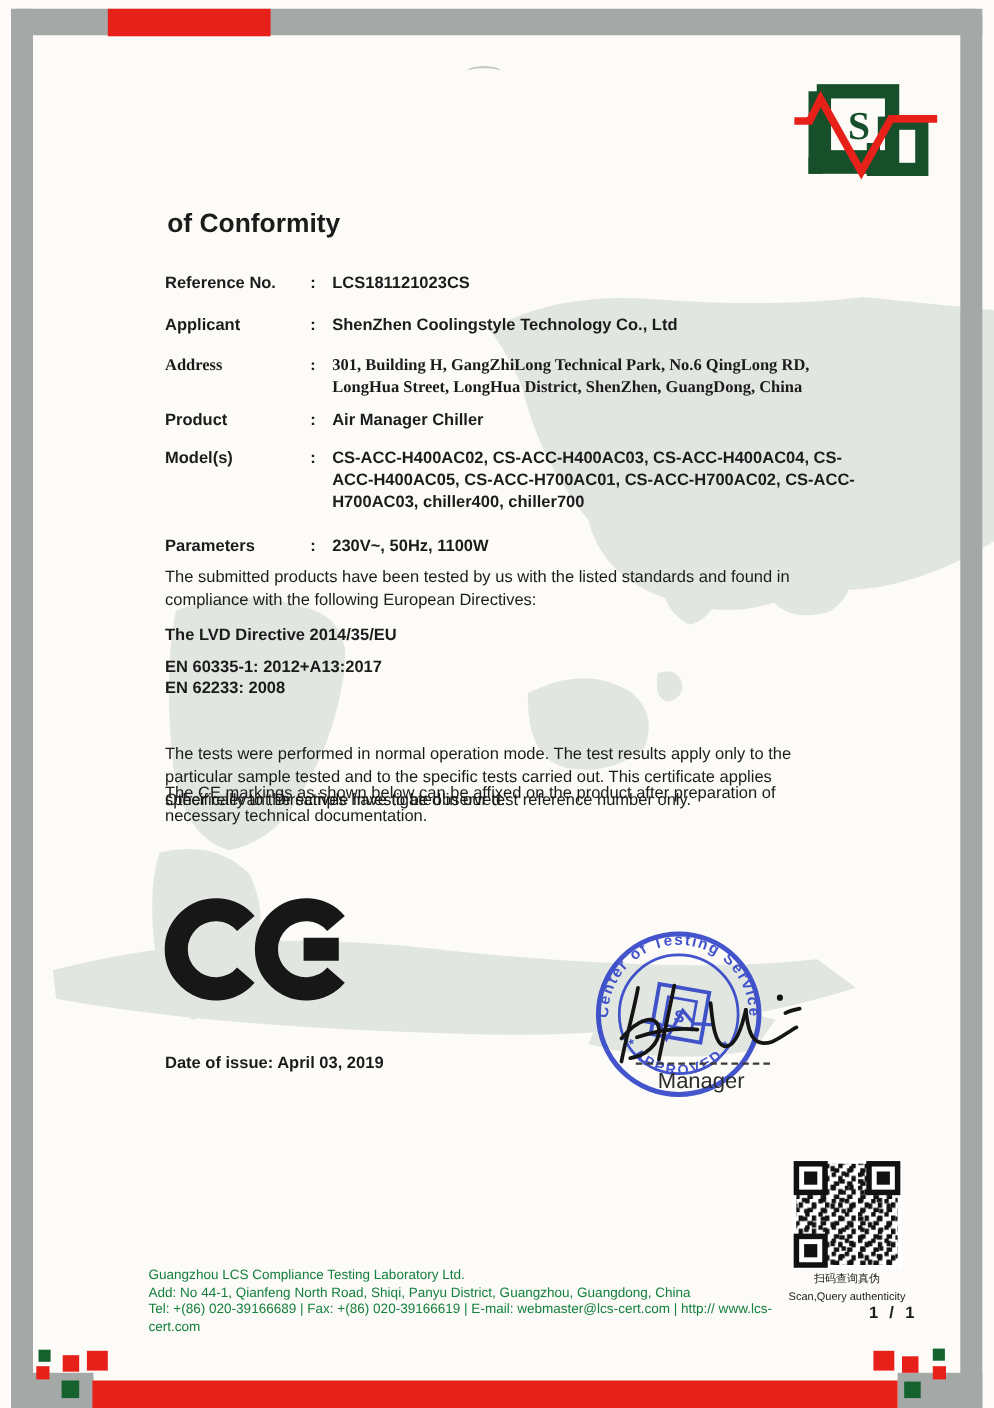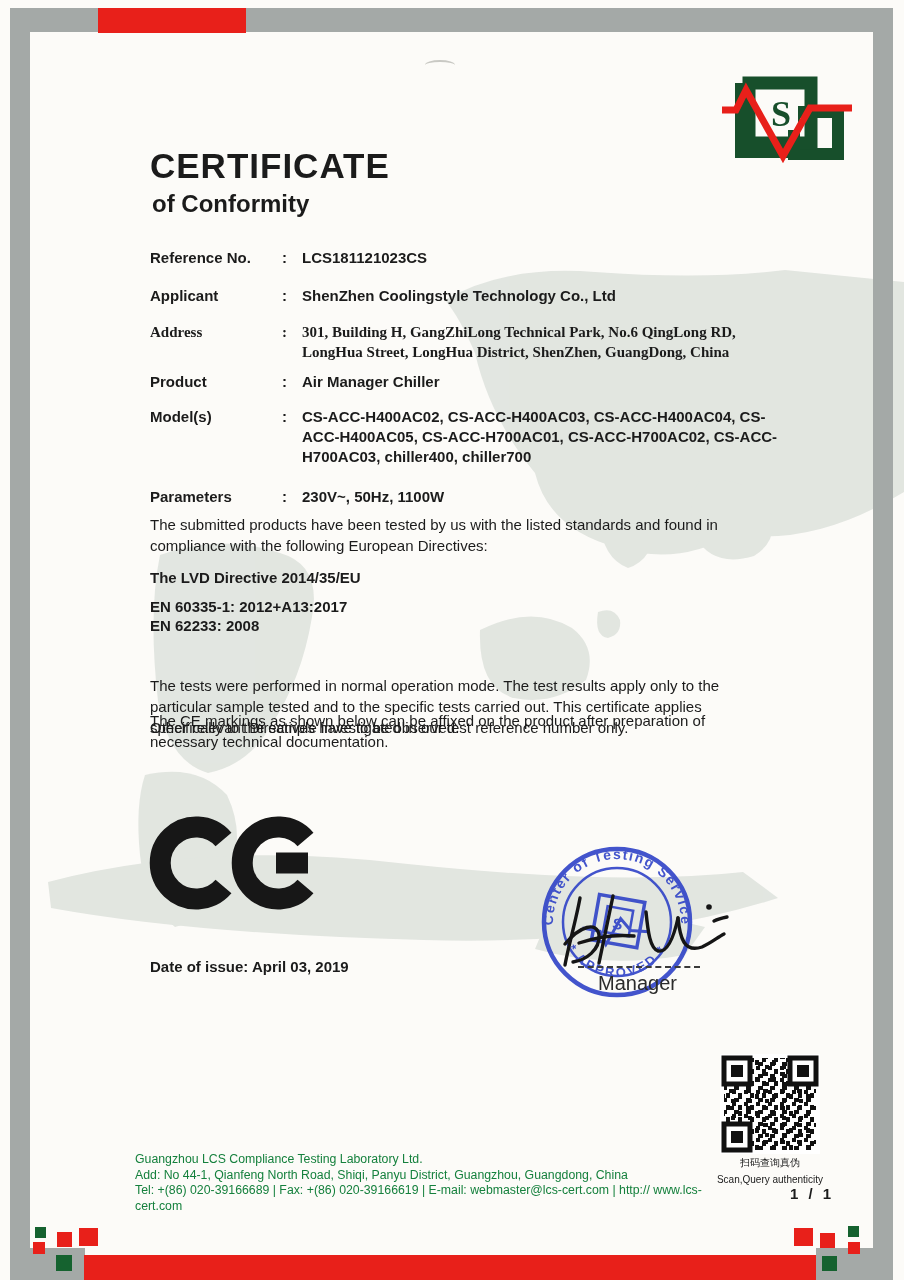--- a/index.html
+++ b/index.html
@@ -65,21 +65,20 @@
     <svg class="abs" style="left:722px;top:64px;" width="132" height="102" viewBox="0 0 132 102">
       <rect x="72" y="48" width="44" height="42" fill="none" stroke="#174f2b" stroke-width="12"></rect>
       <rect x="27" y="19" width="62" height="60" fill="none" stroke="#174f2b" stroke-width="13"></rect>
       <rect x="40" y="32" width="36" height="34" fill="#fcfbf8"></rect>
       <rect x="13" y="19" width="13" height="75" fill="#174f2b"></rect>
       <rect x="13" y="79" width="65" height="15" fill="#174f2b"></rect>
       <text x="59" y="62" text-anchor="middle" font-family="Liberation Serif, serif" font-size="36" font-weight="bold" fill="#174f2b">S</text>
       <polyline points="0,46 14,46 24,26 61,92 88,44 130,44" fill="none" stroke="#e8201a" stroke-width="7" stroke-linejoin="miter"></polyline>
     </svg>
 
-    <div class="abs title1">CERTIFICATE</div>
     <div class="abs title2">of Conformity</div>
 
     <div class="row" style="top:248px;justify-content:flex-end;">
       <span class="lbl">Reference No.</span>
       <span class="cln">:</span>
       <span class="val">LCS181121023CS</span>
     </div>
     <div class="row" style="top:286px;">
       <span class="lbl">Applicant</span>
       <span class="cln">:</span>

